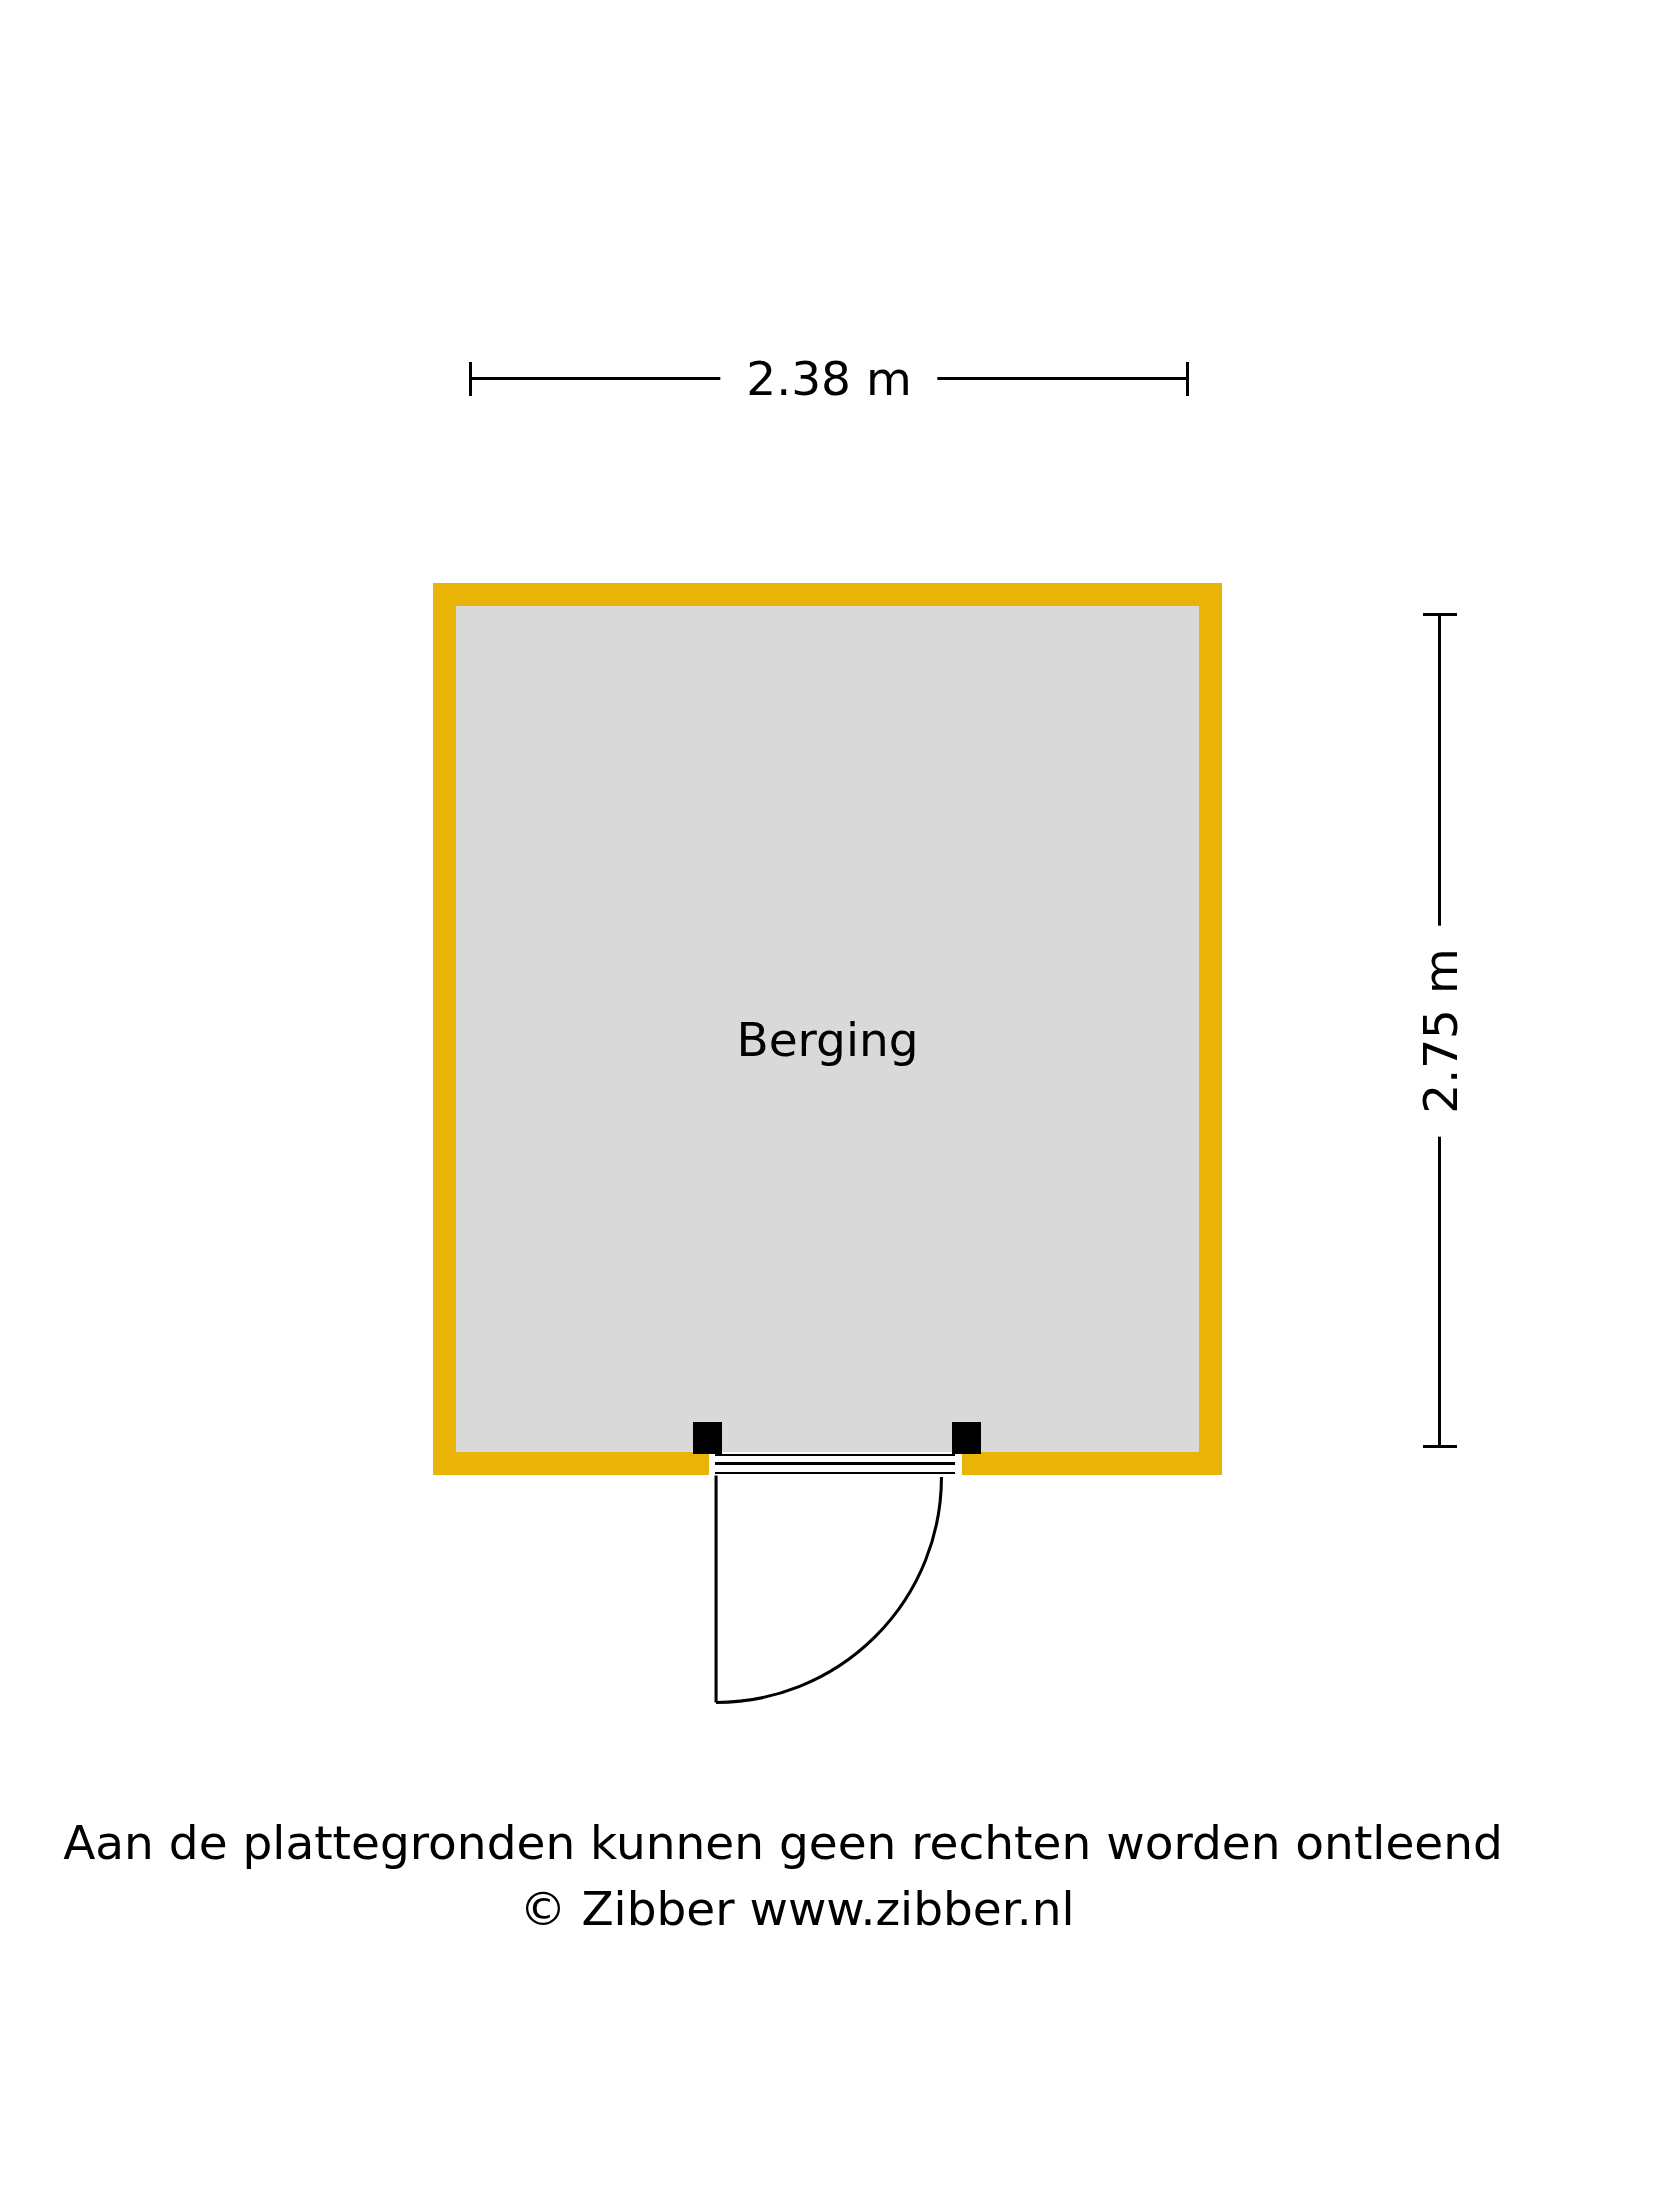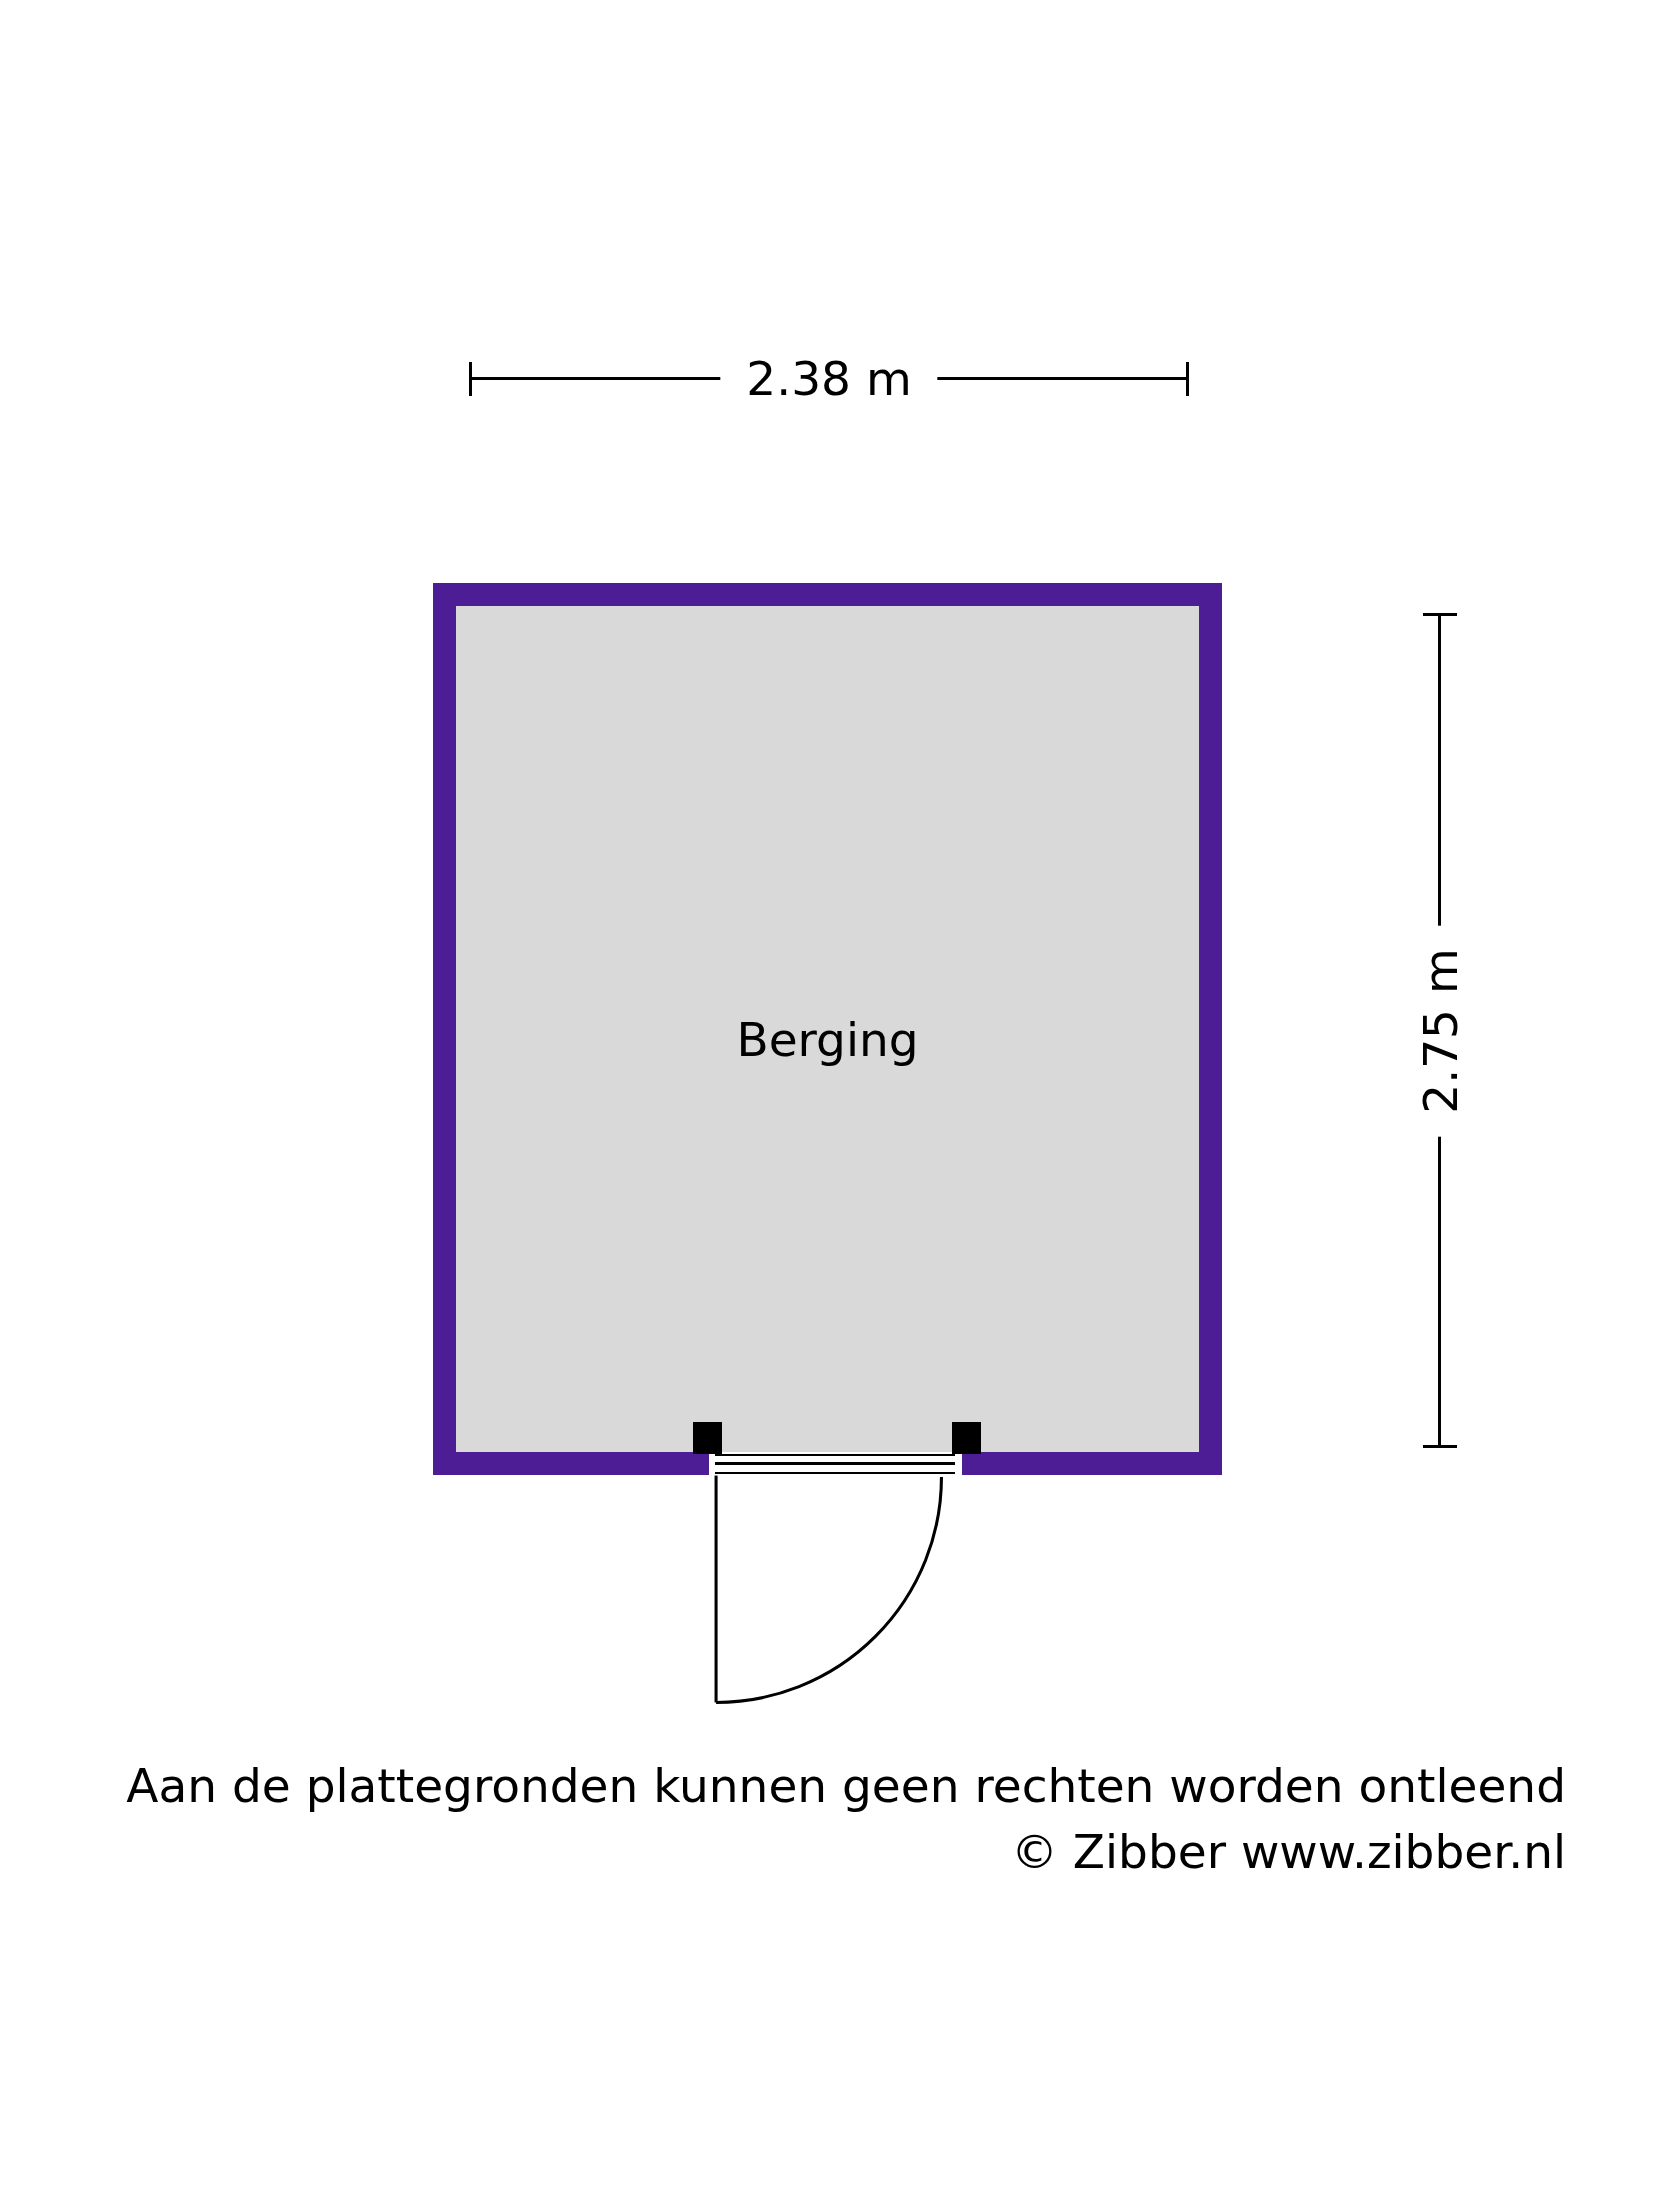--- a/index.html
+++ b/index.html
@@ -105,21 +105,21 @@
     top: 583px;
     width: 789px;
     height: 892px;
   }
   .room-outer {
     position: absolute;
     left: 0;
     top: 0;
     width: 789px;
     height: 892px;
-    background: #4c1d95;
+    background: #eab308;
     box-sizing: border-box;
   }
   .room-inner {
     position: absolute;
     left: 23px;
     top: 23px;
     right: 23px;
     bottom: 23px;
     background: #d9d9d9;
   }
@@ -182,23 +182,23 @@
     top: 891px;
     width: 230px;
     height: 230px;
   }
   .swing svg { display: block; }
 
   
   .footer {
     position: absolute;
     left: 0;
-    top: 1753px;
+    top: 1810px;
     width: 1566px;
-    text-align: right;
+    text-align: center;
   }
   .footer .line1 {
     font-size: 47px;
     line-height: 66px;
     white-space: nowrap;
   }
   .footer .line2 {
     font-size: 47px;
     line-height: 66px;
     white-space: nowrap;

